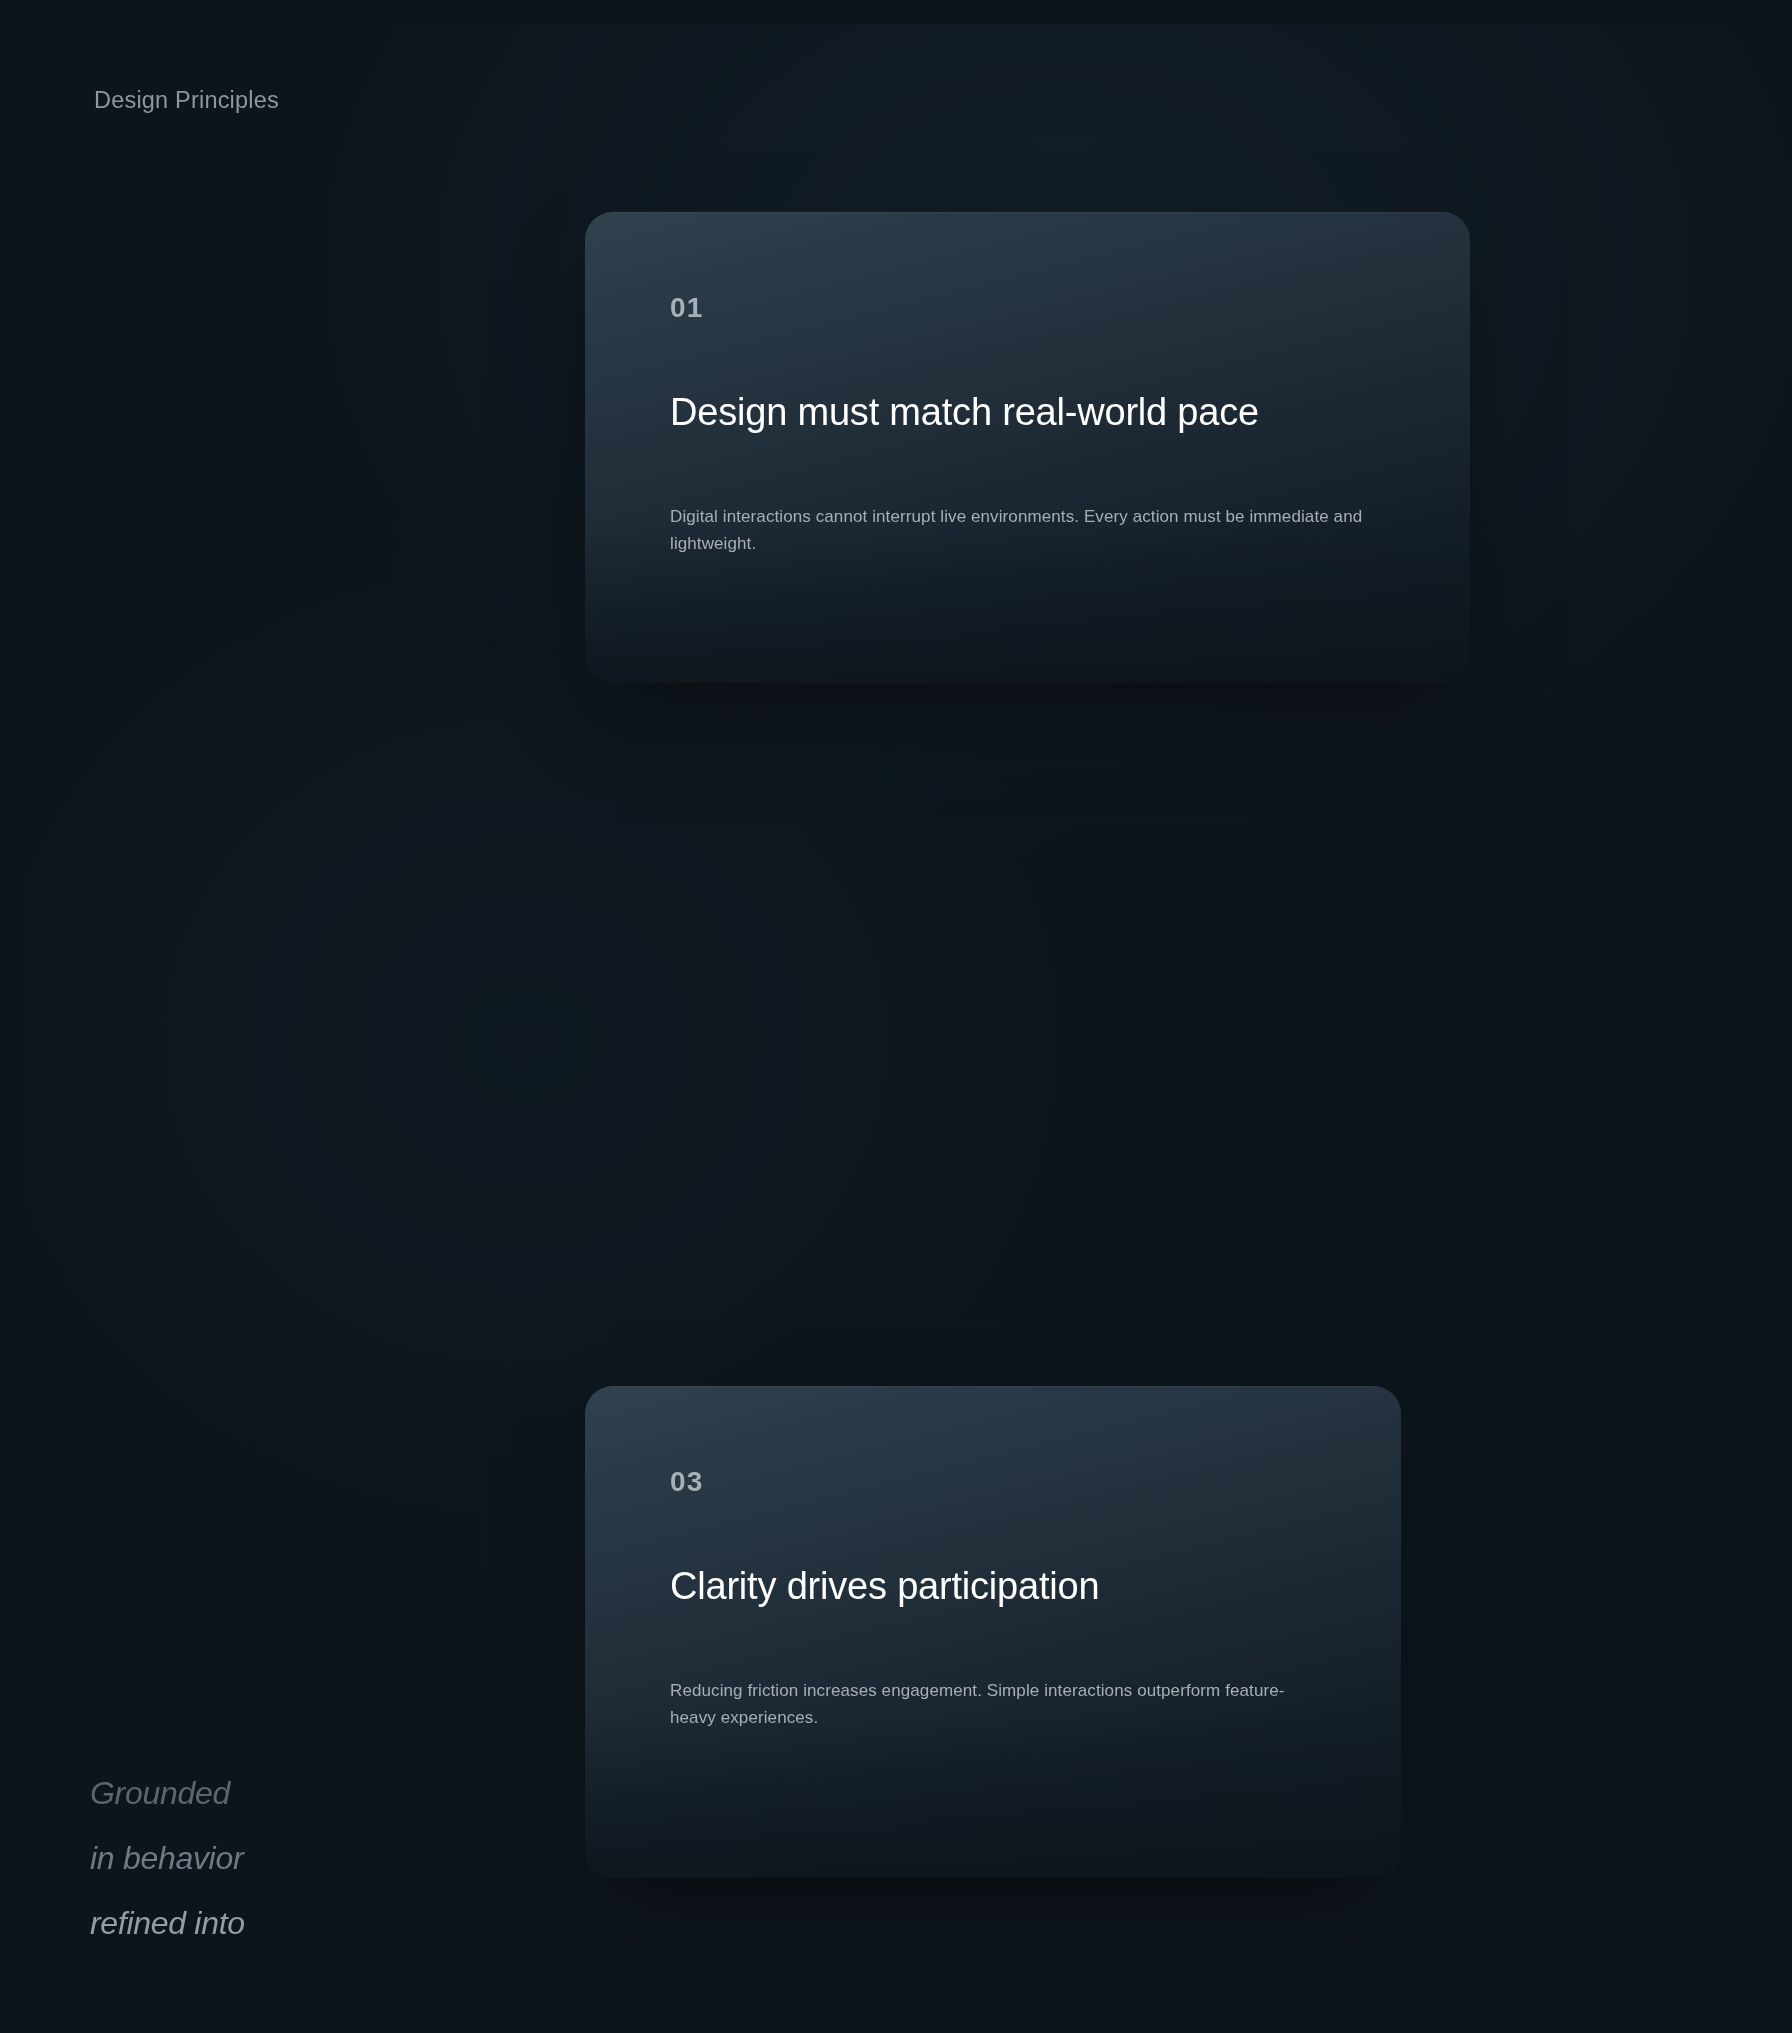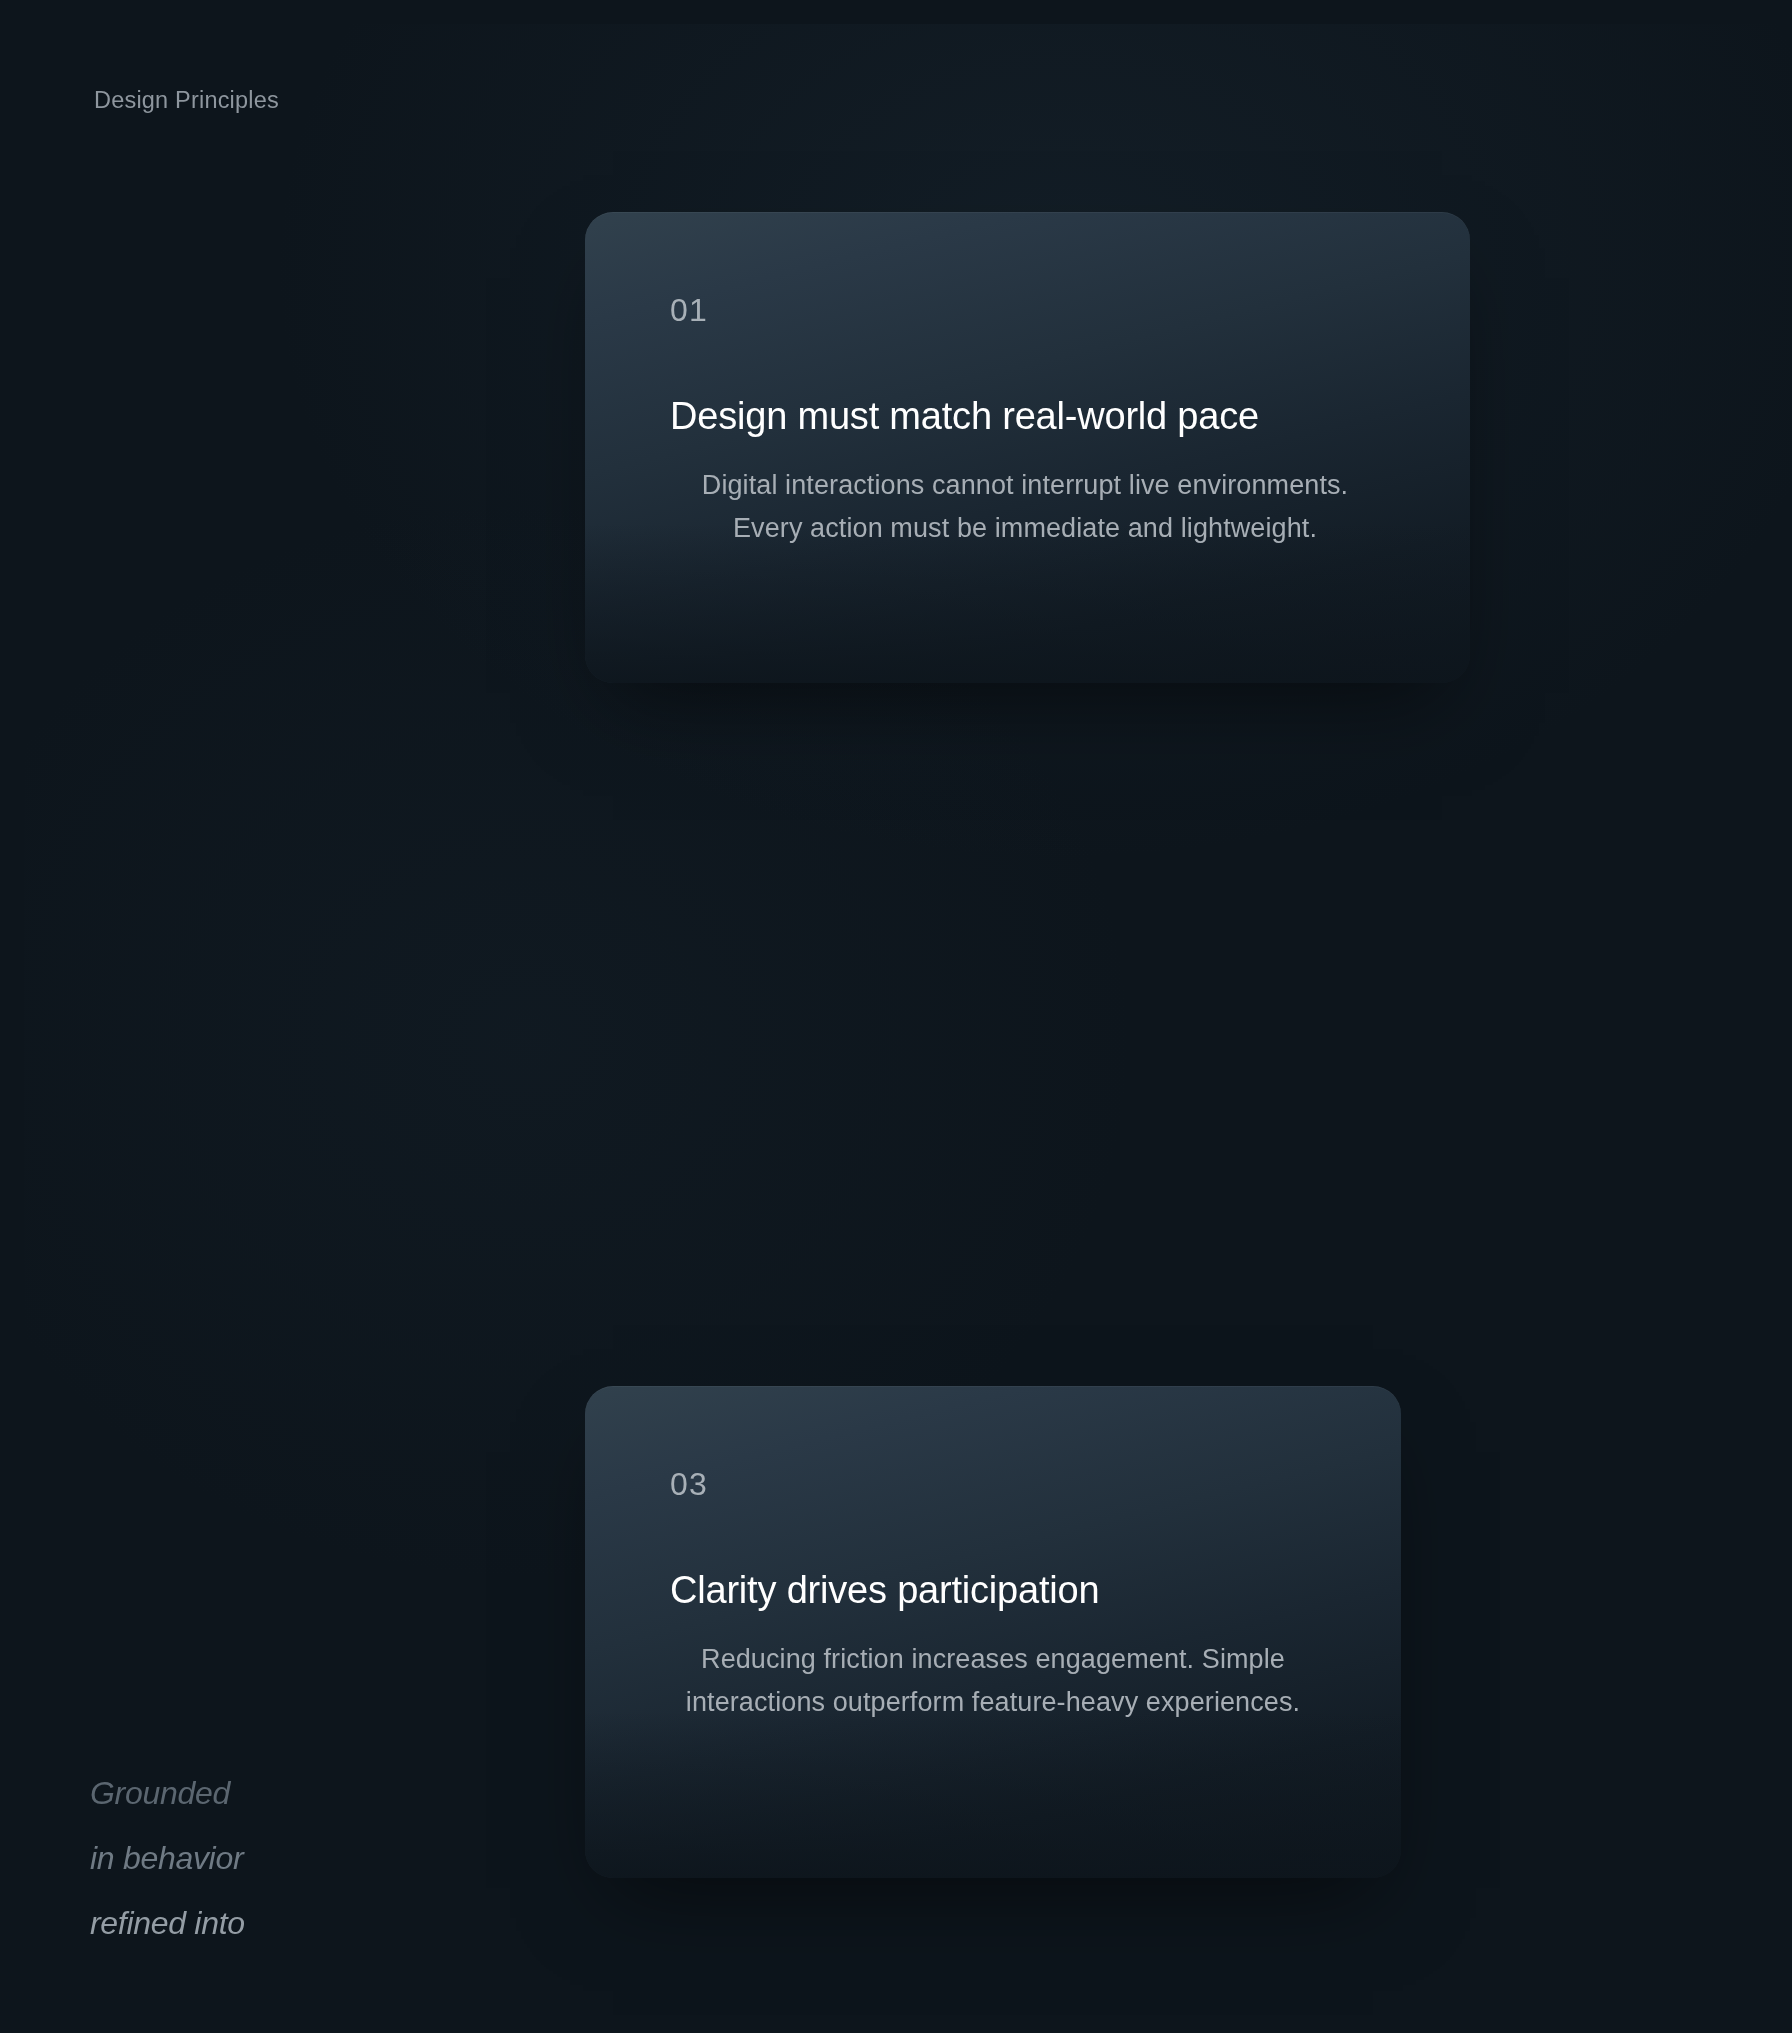--- a/index.html
+++ b/index.html
@@ -58,44 +58,44 @@
     background:linear-gradient(to bottom, rgba(13,21,28,0) 0%, rgba(13,21,28,0.55) 70%, rgba(13,21,28,0.85) 100%);
     pointer-events:none;
   }
 
   .card-1 { left:561px;  top:188px;  width:885px; height:471px; }
   .card-2 { left:345px;  top:776px;  width:885px; height:473px; }
   .card-3 { left:561px;  top:1362px; width:816px; height:492px; }
 
   .card-num {
     position:relative; z-index:2;
-    font-size:32px;
-    font-weight:400;
+    font-size:28px;
+    font-weight:700;
     letter-spacing:1.1px;
     color:#a8b0b7;
     line-height:1;
   }
   .card-title {
     position:relative; z-index:2;
     margin-top:44px;
     font-size:38px;
     font-weight:400;
     letter-spacing:-0.2px;
     color:#ffffff;
     line-height:1.2;
   }
   .card-body {
     position:relative; z-index:2;
-    font-size:27px;
+    margin-top:43px;
+    font-size:17px;
     font-weight:400;
     letter-spacing:0.1px;
     color:#a7aeb5;
     line-height:1.62;
     max-width:734px;
-    text-align:center;
   }
 
   
   .statement {
     position:absolute;
     left:42px; bottom:90px;
     width:405px;
     font-size:32px;
     font-weight:400;
     line-height:1.28;

